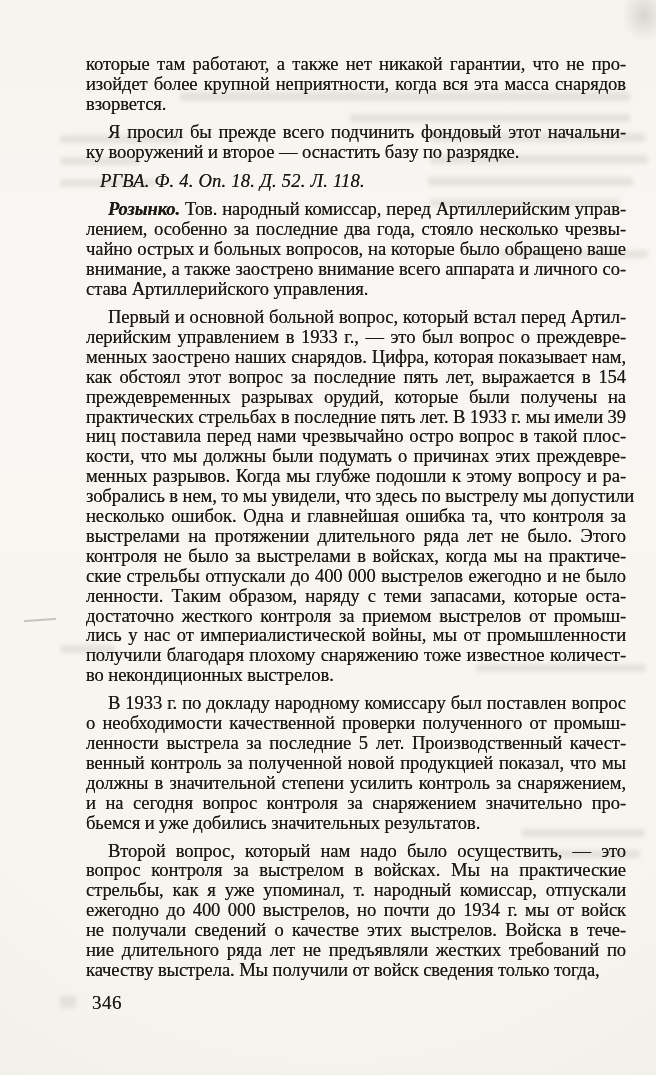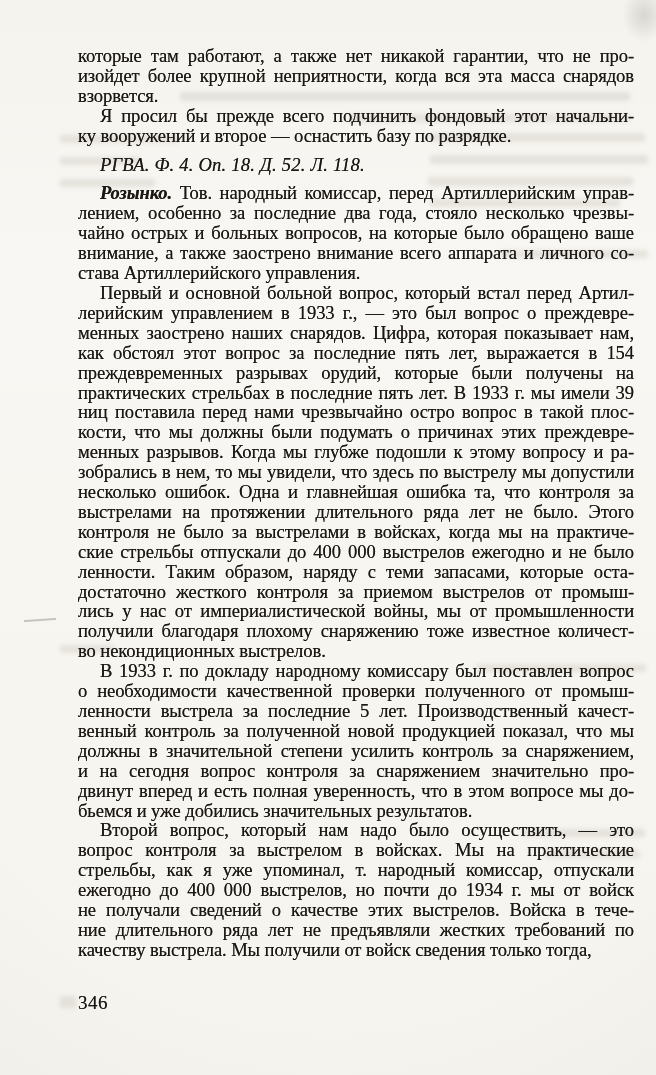--- a/index.html
+++ b/index.html
@@ -12,32 +12,32 @@
   .vignette {
     position:absolute; inset:0; pointer-events:none;
     background:radial-gradient(120% 90% at 50% 40%, rgba(255,255,255,0) 60%, rgba(120,115,105,0.07) 100%);
   }
   .textblock {
     position:absolute; left:78px; top:46px; width:556px;
     font-size:18.6px; line-height:19.9px; letter-spacing:-0.1px;
     text-align:justify; z-index:2;
     text-shadow:0 0 0.5px rgba(27,23,19,0.75);
   }
-  .para { margin:0; }
+  .para { margin:8px; }
   .para.indent .ln:first-child { text-indent:22px; }
   .ln { white-space:nowrap; text-align:justify; }
   .ln.just { text-align-last:justify; }
   .ln.last { text-align-last:left; }
   .para.archive {
     font-style:italic; margin:9px 0 9px 0; text-indent:22px;
     letter-spacing:0.2px;
   }
   .lead { font-weight:bold; font-style:italic; }
   .pageno {
-    position:absolute; left:78px; top:992px; z-index:2;
+    position:absolute; left:92px; top:992px; z-index:2;
     font-size:19px; letter-spacing:0.5px;
     text-shadow:0 0 0.5px rgba(27,23,19,0.7);
   }
   .ghost {
     position:absolute; background:#c2beb1; opacity:0.34;
     filter:blur(2px); border-radius:2px; z-index:1; pointer-events:none;
   }
   .margin-dash {
     position:absolute; left:24px; top:619px; width:32px; height:2px;
     background:#a09c90; opacity:0.55; transform:rotate(-4deg);
@@ -115,21 +115,20 @@
         <div class="ln just">получили благодаря плохому снаряжению тоже известное количест-</div>
         <div class="ln last">во некондиционных выстрелов.</div>
       </div>
       <div class="para indent">
         <div class="ln just">В 1933 г. по докладу народному комиссару был поставлен вопрос</div>
         <div class="ln just">о необходимости качественной проверки полученного от промыш-</div>
         <div class="ln just">ленности выстрела за последние 5 лет. Производственный качест-</div>
         <div class="ln just">венный контроль за полученной новой продукцией показал, что мы</div>
         <div class="ln just">должны в значительной степени усилить контроль за снаряжением,</div>
         <div class="ln just">и на сегодня вопрос контроля за снаряжением значительно про-</div>
-        <div class="ln just">двинут вперед и есть полная уверенность, что в этом вопросе мы до-</div>
         <div class="ln last">бьемся и уже добились значительных результатов.</div>
       </div>
       <div class="para indent">
         <div class="ln just">Второй вопрос, который нам надо было осуществить, — это</div>
         <div class="ln just">вопрос контроля за выстрелом в войсках. Мы на практические</div>
         <div class="ln just">стрельбы, как я уже упоминал, т. народный комиссар, отпускали</div>
         <div class="ln just">ежегодно до 400 000 выстрелов, но почти до 1934 г. мы от войск</div>
         <div class="ln just">не получали сведений о качестве этих выстрелов. Войска в тече-</div>
         <div class="ln just">ние длительного ряда лет не предъявляли жестких требований по</div>
         <div class="ln last">качеству выстрела. Мы получили от войск сведения только тогда,</div>

